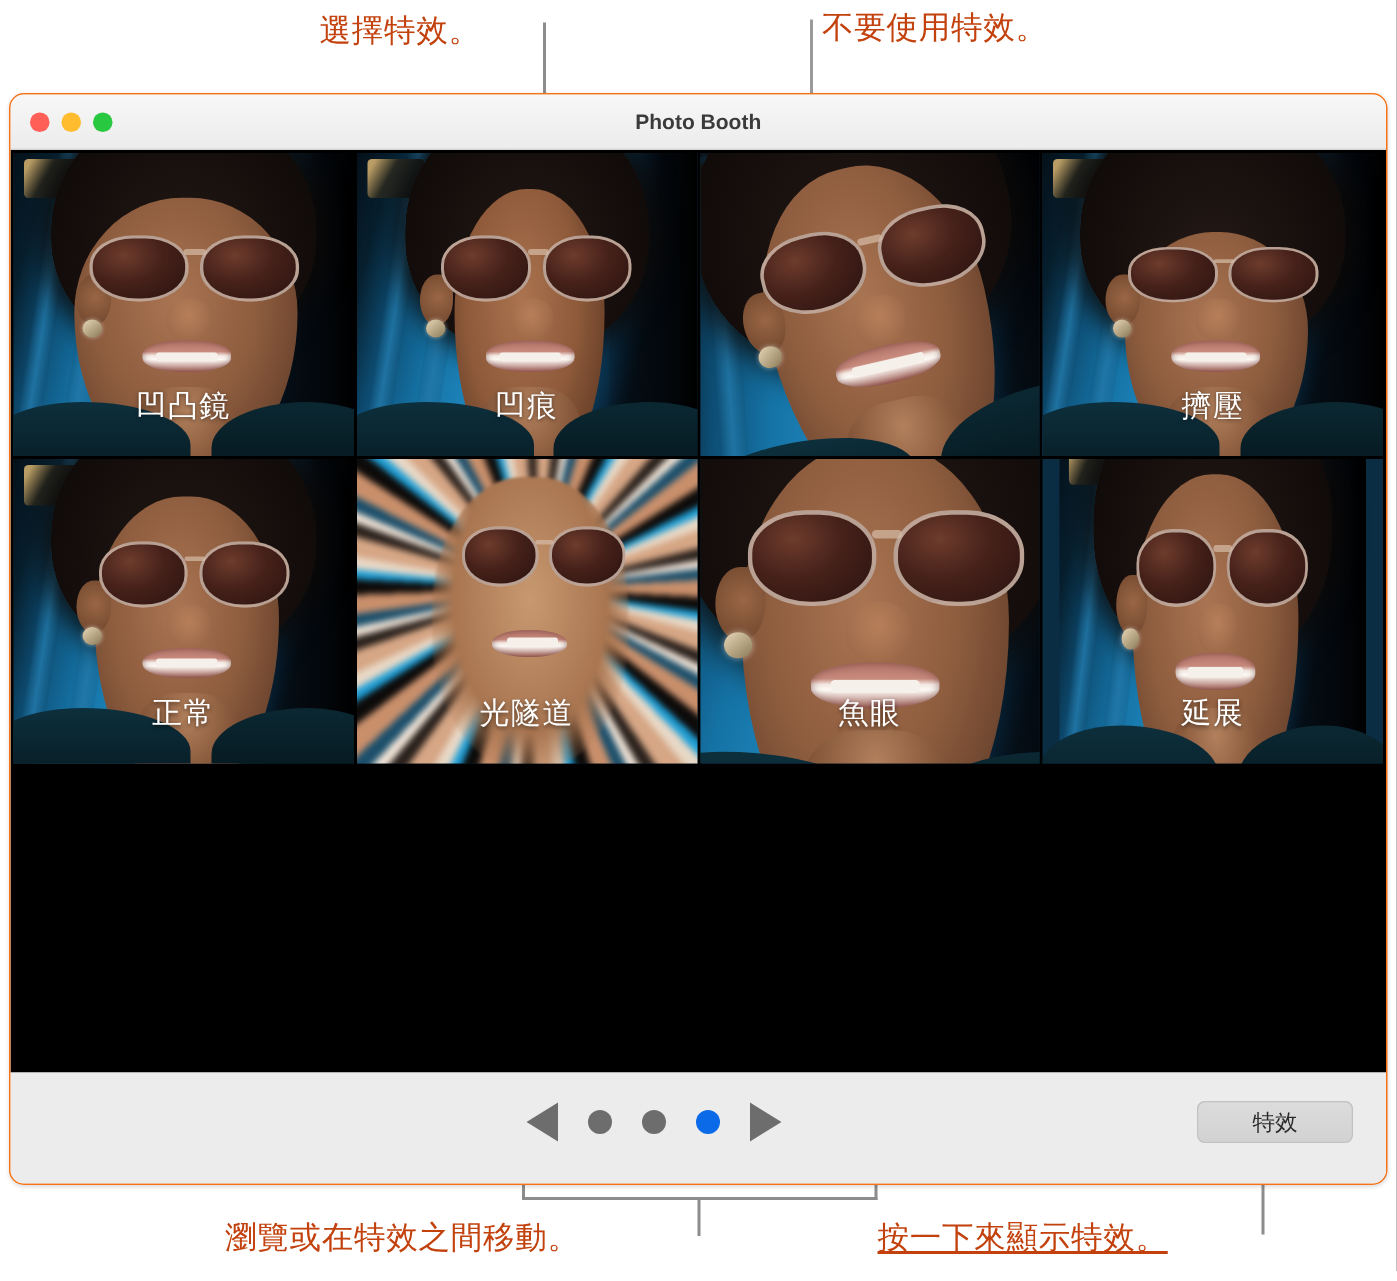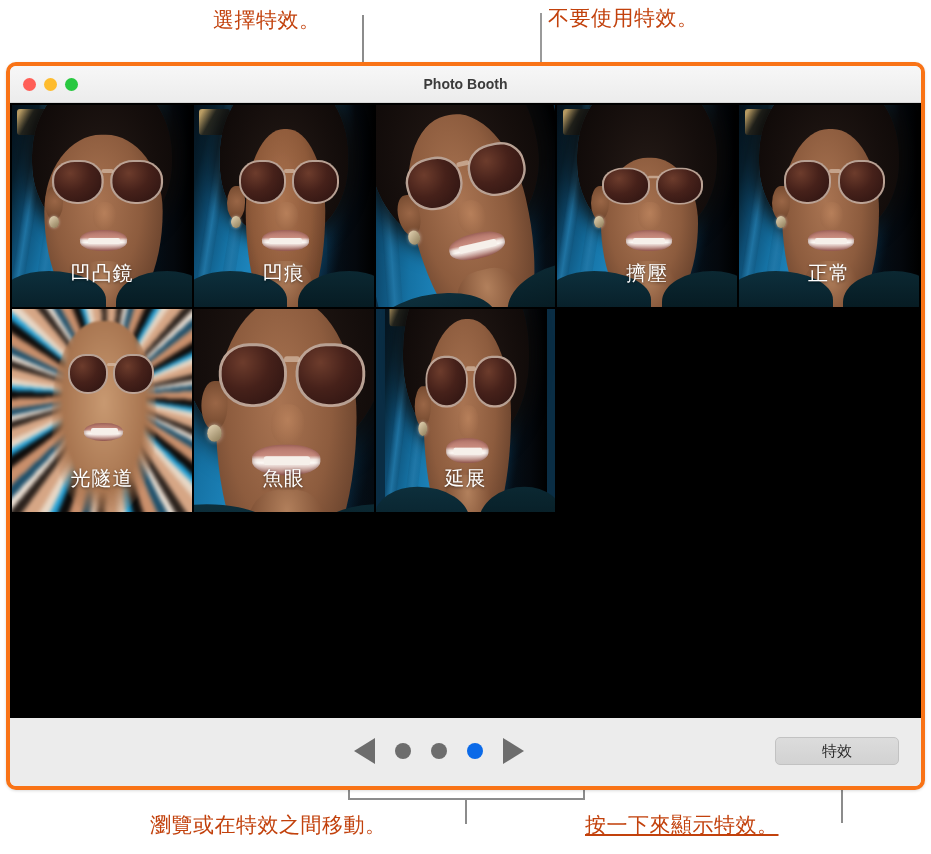--- a/index.html
+++ b/index.html
@@ -60,21 +60,21 @@
 
   
   #app-window {
     position: absolute;
     left: 6px;
     top: 62px;
     width: 919px;
     height: 728px;
     border-radius: 10px;
     background: #ececec;
-    border: 4px solid #f97316;
+    border: 1px solid #f97316;
     box-sizing: border-box;
     overflow: hidden;
     box-shadow: 0 1px 3px rgba(0,0,0,0.14);
   }
 
   #titlebar {
     position: relative;
     height: 37px;
     background: linear-gradient(#f7f7f7, #ececec);
     border-bottom: 1px solid #d6d6d6;
@@ -102,21 +102,21 @@
   .tl-close    { background: #ff5f57; }
   .tl-minimize { background: #febc2e; }
   .tl-zoom     { background: #28c840; }
 
   
   #effects-grid {
     position: relative;
     height: 615px;
     background: #000;
     display: grid;
-    grid-template-columns: repeat(5, 1fr);
+    grid-template-columns: repeat(4, 1fr);
     grid-template-rows: repeat(3, 1fr);
     gap: 2px;
     padding: 2px;
     box-sizing: border-box;
   }
   .effect-tile {
     position: relative;
     overflow: hidden;
     background: #0a2d44;
   }
@@ -322,21 +322,21 @@
     width: 16px; height: 16px;
     border-radius: 50%;
     background: #6d6d6d;
   }
   .page-dot.active { background: #0b6ae8; }
 
   #effects-button {
     position: absolute;
     right: 22px;
     top: 19px;
-    width: 124px;
+    width: 104px;
     height: 28px;
     border-radius: 5px;
     background: linear-gradient(#dcdcdc, #d2d2d2);
     border: 1px solid #c2c2c2;
     box-sizing: border-box;
     display: flex;
     align-items: center;
     justify-content: center;
     font-size: 15px;
     color: #2b2b2b;

